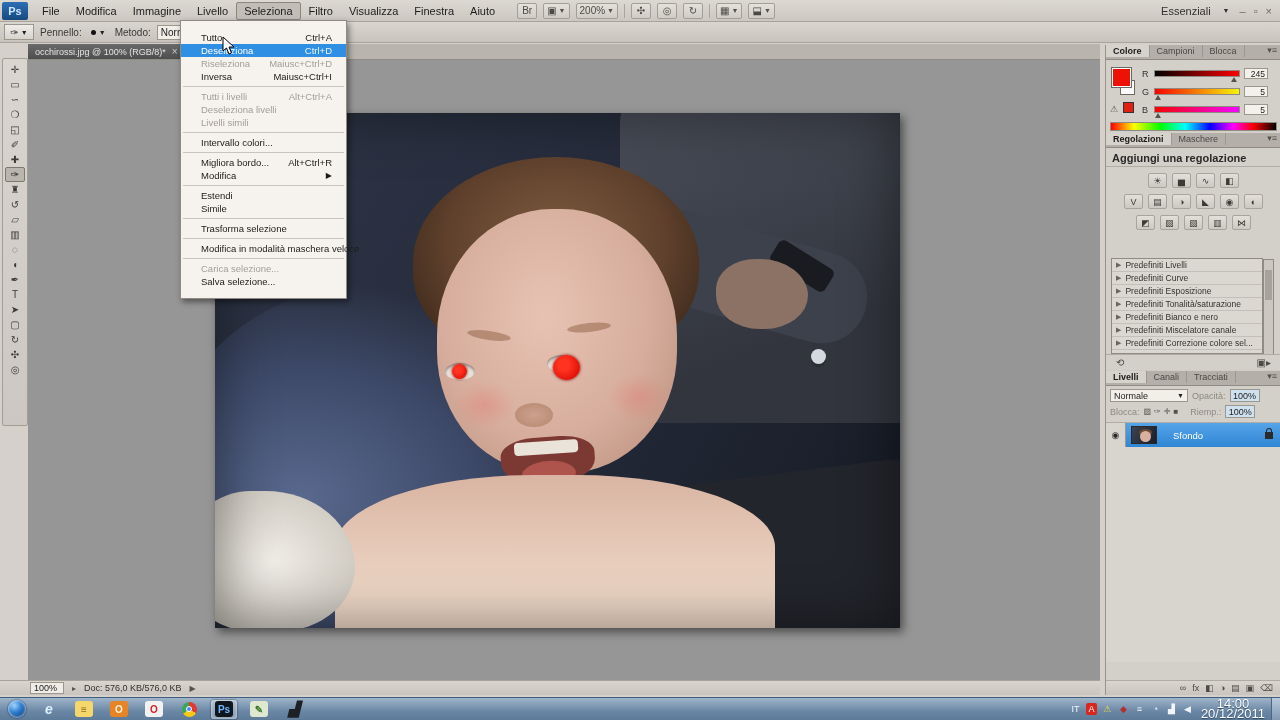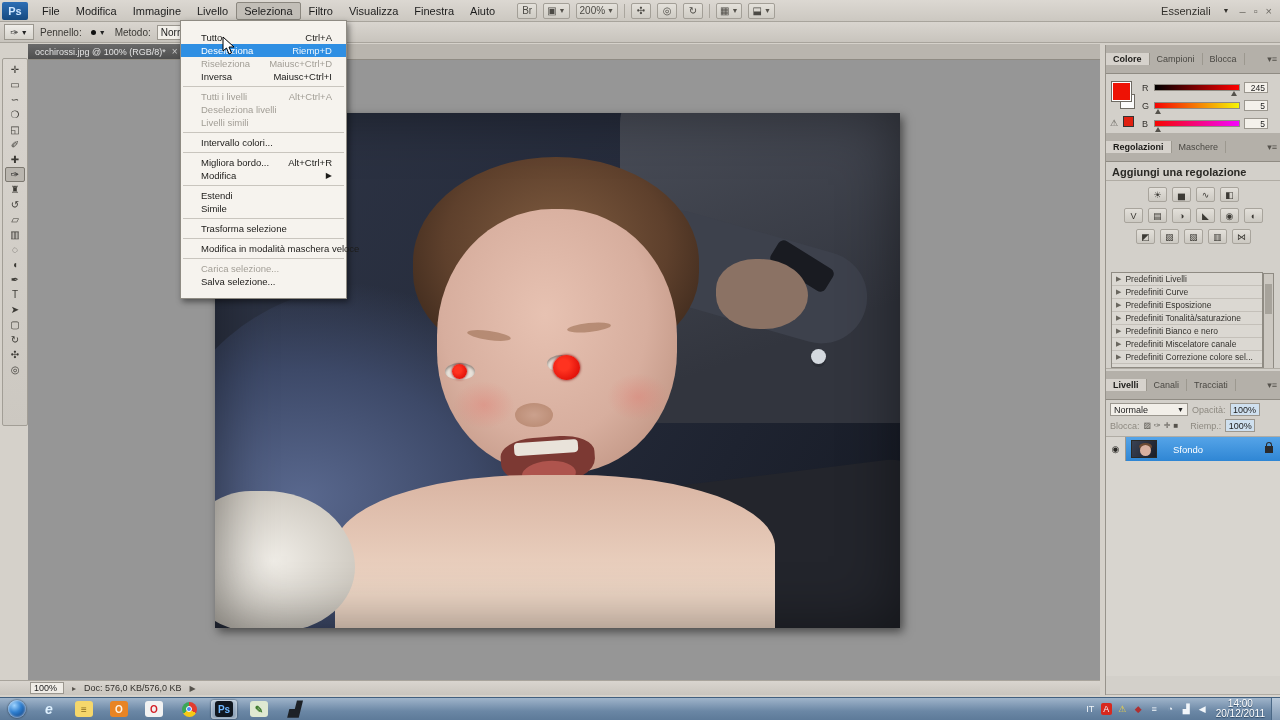--- a/index.html
+++ b/index.html
@@ -105,21 +105,21 @@
     background:linear-gradient(#d9d5cf,#c9c5be); border-top:1px solid #a8a49c;
     display:flex; align-items:center; gap:8px; font-size:9px; z-index:4; }
   #status-zoom { margin-left:30px; width:34px; height:12px; border:1px solid #9b978f; background:#efece6;
     display:flex; align-items:center; padding-left:3px; }
   #status-doc { color:#33312d; }
   .status-arrow { font-size:8px; color:#55524c; }
 
   
   #dock { position:absolute; right:0; top:45px; width:175px; height:650px; background:#cfccc6;
     border-left:1px solid #97938b; z-index:8; font-size:10px; }
-  .panel-tabs { display:flex; height:29px; background:#b4b0a9; border-bottom:1px solid #8f8b83; align-items:center; }
+  .panel-tabs { display:flex; height:15px; background:#b4b0a9; border-bottom:1px solid #8f8b83; align-items:flex-start; }
   .ptab { padding:1px 7px; font-size:9px; color:#4a4843; background:#b4b0a9; border-right:1px solid #9c988f; }
   .ptab.active { background:#d6d2cc; color:#1c1b18; font-weight:bold; }
   .panel-menu-icon { margin-left:auto; padding:0 4px; color:#55524c; font-size:9px; }
 
   #colore-panel { position:absolute; left:0; top:0; width:175px; height:88px; }
   #colore-body { position:relative; height:73px; background:#d3d0ca; }
   #cp-fg { position:absolute; left:6px; top:8px; width:19px; height:19px; background:#ee1205; border:1px solid #fff; box-shadow:0 0 0 1px #6e6a63; }
   #cp-bg { position:absolute; left:14px; top:20px; width:15px; height:15px; background:#fbfbfb; border:1px solid #6e6a63; }
   #cp-warn { position:absolute; left:4px; top:44px; font-size:9px; color:#55524c; }
   #cp-cube { position:absolute; left:17px; top:42px; width:11px; height:11px; background:#e02010; border:1px solid #333; }
@@ -195,21 +195,21 @@
     display:flex; align-items:center; z-index:100; }
   #start-orb { width:18px; height:18px; border-radius:50%; margin:0 10px 0 8px;
     background:radial-gradient(circle at 35% 30%, #9fd4ff 0%, #2f7fd0 40%, #134a8e 75%, #0c2f5e 100%);
     box-shadow:inset 0 0 3px #fff, 0 0 2px #123; }
   .task-icon { width:26px; height:19px; margin-right:9px; border-radius:3px; display:flex; align-items:center; justify-content:center;
     font-weight:bold; font-size:12px; }
   .task-icon.active { background:rgba(255,255,255,.28); box-shadow:inset 0 0 3px rgba(255,255,255,.7), 0 0 2px #234; }
   .ti-inner { width:18px; height:16px; border-radius:3px; display:flex; align-items:center; justify-content:center; font-size:10px; }
   #tray { margin-left:auto; display:flex; align-items:center; gap:5px; }
   .tray-icon { font-size:9px; color:#f2f6fa; display:flex; align-items:center; justify-content:center; min-width:11px; height:12px; }
-  #clock { text-align:center; color:#fff; font-size:10px; line-height:10px; margin:0 6px 0 8px; text-shadow:0 1px 1px #2a4460; }
+  #clock { text-align:center; color:#fff; font-size:13px; line-height:10px; margin:0 6px 0 8px; text-shadow:0 1px 1px #2a4460; }
   #show-desktop { width:9px; height:23px; background:linear-gradient(#b9c9da,#7e97b2); border-left:1px solid #4a6886; }
 </style>
 </head>
 <body>
 
 <div id="app">
 
   <div id="menubar">
     <div id="ps-logo">Ps</div>
     <div id="menus" style="display: flex;">
@@ -533,21 +533,21 @@
     </div>
   </div>
 
   <div id="selectmenu">
       <div class="m-row">
         <span>Tutto</span>
         <span class="sc">Ctrl+A</span>
       </div>
       <div class="m-row highlighted">
         <span>Deseleziona</span>
-        <span class="sc">Riemp+D</span>
+        <span class="sc">Ctrl+D</span>
       </div>
       <div class="m-row disabled">
         <span>Riseleziona</span>
         <span class="sc">Maiusc+Ctrl+D</span>
       </div>
       <div class="m-row">
         <span>Inversa</span>
         <span class="sc">Maiusc+Ctrl+I</span>
       </div>
       <div class="m-sep"></div>

